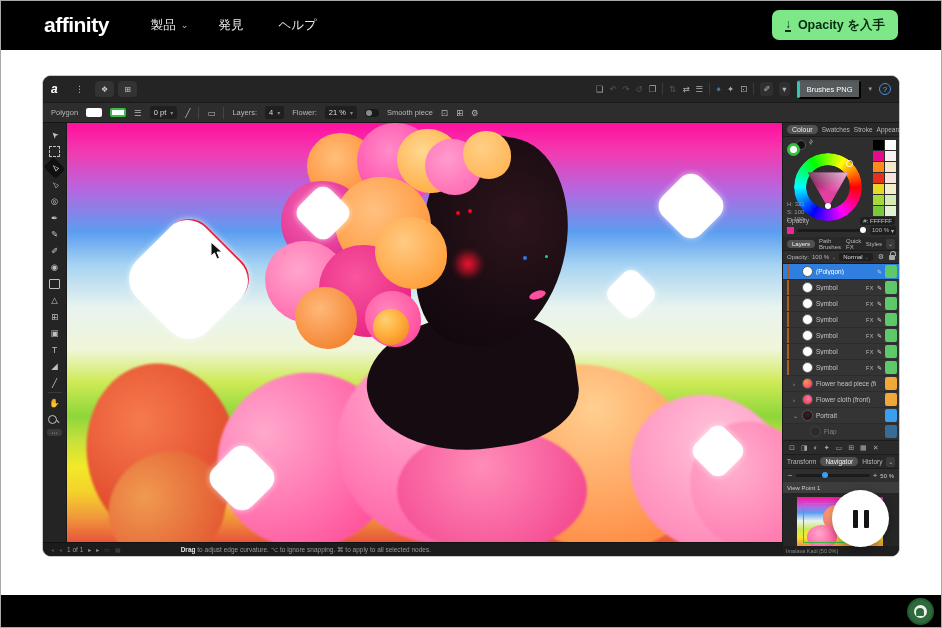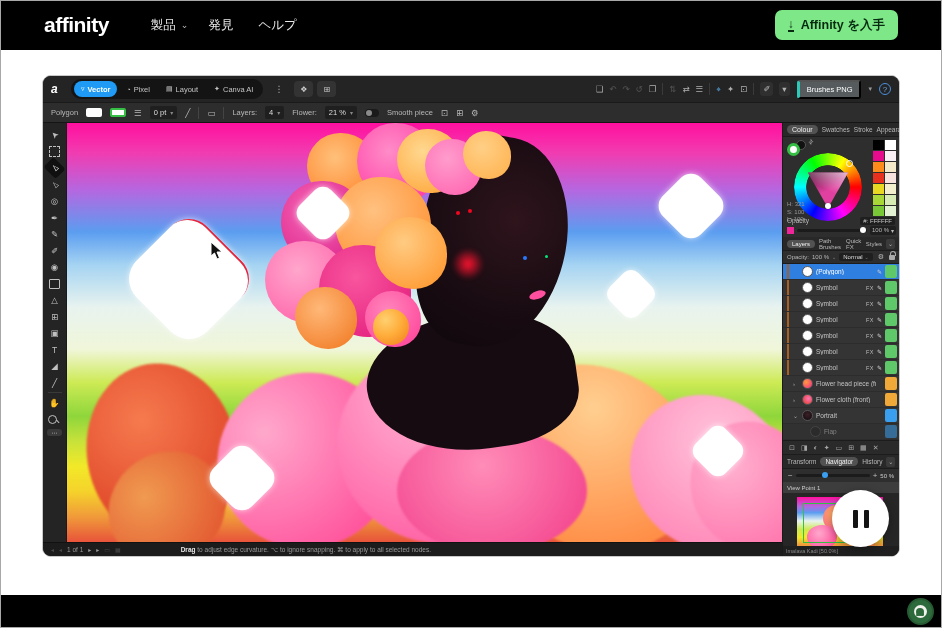--- a/index.html
+++ b/index.html
@@ -4,21 +4,21 @@
 <style>
   * { margin:0; padding:0; box-sizing:border-box; }
   html,body { width:942px; height:628px; overflow:hidden; background:#fff;
     font-family:"Liberation Sans","DejaVu Sans",sans-serif; }
   .frame { position:absolute; inset:0; border:1px solid #a8a8a8; pointer-events:none; z-index:99; }
 
   
   .sitenav { position:absolute; left:0; top:0; width:942px; height:50px; background:#000;
     display:flex; align-items:center; padding:0 44px; }
   .logo { color:#fff; font-size:21px; font-weight:bold; letter-spacing:-0.5px; }
-  .navitems { display:flex; gap:20px; margin-left:42px;align-items:center; }
+  .navitems { display:flex; gap:30px; margin-left:42px;align-items:center; }
   .navitem { color:#e8e8e8; font-size:12.5px; display:flex; align-items:center; gap:5px; cursor:pointer; }
   .navitem .car { font-size:9px; color:#bbb; }
   .cta { margin-left:auto; background:#7ee787; color:#062b10; font-size:12.5px; font-weight:bold;
     height:30px; border-radius:7px; display:flex; align-items:center; gap:7px; padding:0 13px; border:none; cursor:pointer; }
   .dl { border-bottom:2px solid #062b10; line-height:10px; font-size:12px; padding-bottom:1px; }
 
   
   .win { position:absolute; left:42px; top:75px; width:858px; height:482px; background:#242424;
     border:1px solid #c9c9c9; border-radius:9px; overflow:hidden; }
   .topbar { height:27px; background:#242424; border-bottom:1px solid #1a1a1a;
@@ -207,47 +207,28 @@
         <span>発見</span>
         <span class="car"></span>
       </div>
       <div class="navitem">
         <span>ヘルプ</span>
         <span class="car"></span>
       </div>
     </div>
   <button class="cta">
     <span class="dl">↓</span>
-    <span>Affinity を入手</span>
+    <span>Opacity を入手</span>
   </button>
 </div>
 
 <div class="win">
 
   <div class="topbar">
     <div class="applogo">a</div>
-    <div class="pills">
-
-    <div class="pill active">
-          <span class="pg">▿</span>
-          <span>Vector</span>
-        </div>
-        <div class="pill">
-          <span class="pg">◔</span>
-          <span>Pixel</span>
-        </div>
-        <div class="pill">
-          <span class="pg">▤</span>
-          <span>Layout</span>
-        </div>
-        <div class="pill">
-          <span class="pg">✦</span>
-          <span>Canva AI</span>
-        </div>
-      </div>
     <span class="pillmenu">⋮</span>
     <span style="display:flex;gap:4px;">
 
     <span class="tbbtn">❖</span>
         <span class="tbbtn">⊞</span>
       </span>
     <div class="tright">
 
     <span class="ticon">❏</span>
         <span class="ticon dim">↶</span>

